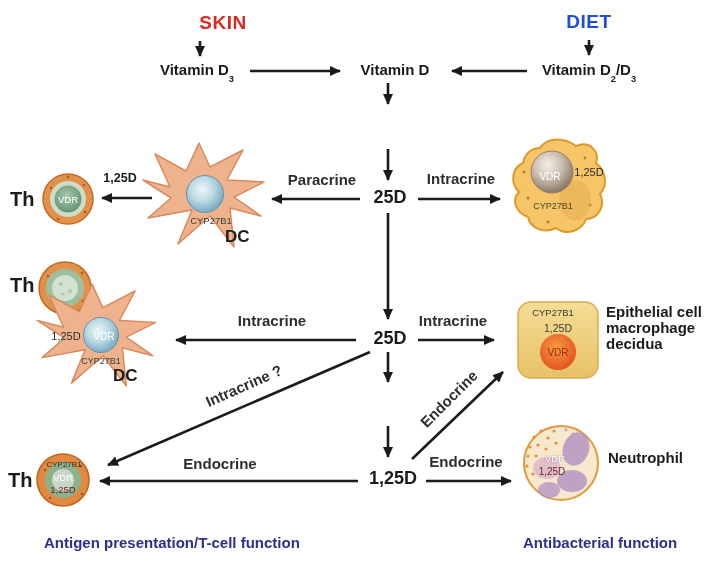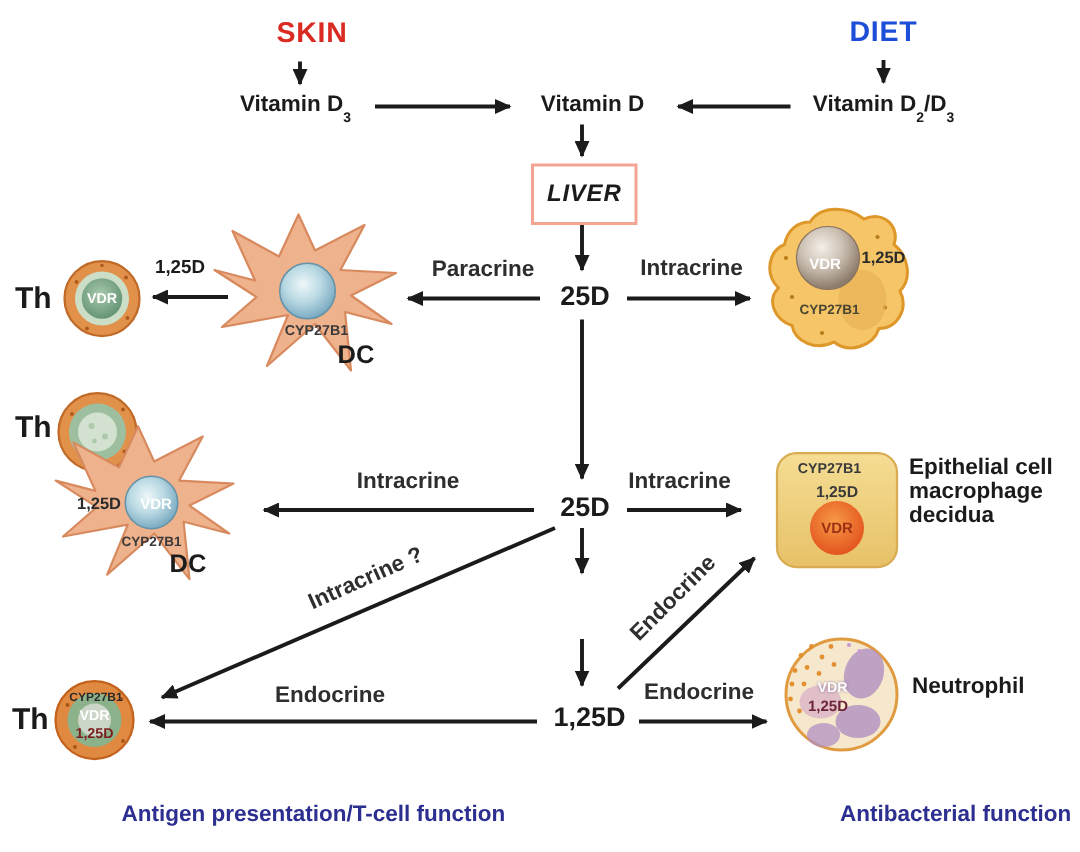--- a/index.html
+++ b/index.html
@@ -5,24 +5,24 @@
   html,body{margin:0;padding:0;background:#ffffff;}
   #canvas{position:relative;width:720px;height:568px;background:#ffffff;overflow:hidden;
           font-family:"Liberation Sans","DejaVu Sans",sans-serif;}
   .lbl{position:absolute;font-weight:bold;color:#1b1b1b;white-space:nowrap;line-height:1.05;}
   .cx{transform:translateX(-50%);}
   .rot{transform:translate(-50%,-50%);}
   .b20{font-size:20px;}
   .b18{font-size:18px;}
   .b15{font-size:15px;}
   .path{font-size:15px;color:#2e2e2e;}
-  .tiny{font-weight:bold;position:absolute;white-space:nowrap;transform:translateX(-50%);}
+  .tiny{font-weight:normal;position:absolute;white-space:nowrap;transform:translateX(-50%);}
   .skin{color:#d92b21;font-size:19px;letter-spacing:.5px;}
   .diet{color:#1d4ed8;font-size:19px;letter-spacing:.5px;}
-  .navy{color:#2c2f8f;font-size:15px;margin-left:37px;}
+  .navy{color:#2c2f8f;font-size:15px;}
   .organ{position:absolute;border:2px solid #f2a593;background:#fff;color:#1b1b1b;
          font-style:italic;font-weight:bold;font-size:16px;display:flex;
          align-items:center;justify-content:center;letter-spacing:.5px;}
   sub{font-size:.62em;position:relative;top:3px;font-weight:bold;}
   svg{position:absolute;left:0;top:0;}
 </style>
 </head>
 <body>
 
 <div id="canvas">
@@ -153,30 +153,27 @@
         <circle cx="556" cy="443" r="1.6" fill="#e39030"></circle>
       <circle cx="528" cy="456" r="1.6" fill="#e39030"></circle>
         <circle cx="536" cy="456" r="1.6" fill="#e39030"></circle>
       <circle cx="527" cy="466" r="1.6" fill="#e39030"></circle>
         <circle cx="533" cy="474" r="1.6" fill="#e39030"></circle>
       <circle cx="566" cy="430" r="1.4" fill="#c89ad0"></circle>
         <circle cx="573" cy="434" r="1.4" fill="#c89ad0"></circle>
     </g>
   </svg>
 
-  <div class="lbl cx skin" style="left:208px;top:13px">SKIN</div>
+  <div class="lbl cx skin" style="left:223px;top:13px">SKIN</div>
   <div class="lbl cx diet" style="left:589px;top:12px">DIET</div>
 
   <div class="lbl cx b15" style="left:197px;top:62px"><span>Vitamin D</span><sub>3</sub></div>
   <div class="lbl cx b15" style="left:395px;top:62px">Vitamin D</div>
   <div class="lbl cx b15" style="left:589px;top:62px"><span>Vitamin D</span><sub>2</sub><span>/D</span><sub>3</sub></div>
 
-  <div class="organ" style="left:354px;top:109px;width:67px;height:37px">
-      <span>LIVER</span>
-    </div>
 
   <div class="lbl cx b18" style="left:390px;top:188px">25D</div>
   <div class="lbl cx b18" style="left:390px;top:329px">25D</div>
   <div class="lbl cx b18" style="left:393px;top:469px">1,25D</div>
 
   <div class="lbl cx path" style="left:322px;top:172px">Paracrine</div>
   <div class="lbl cx path" style="left:461px;top:171px">Intracrine</div>
   <div class="lbl cx path" style="left:272px;top:313px">Intracrine</div>
   <div class="lbl cx path" style="left:453px;top:313px">Intracrine</div>
   <div class="lbl rot path" style="left:244px;top:386px;transform:translate(-50%,-50%) rotate(-24deg)">Intracrine ?</div>

